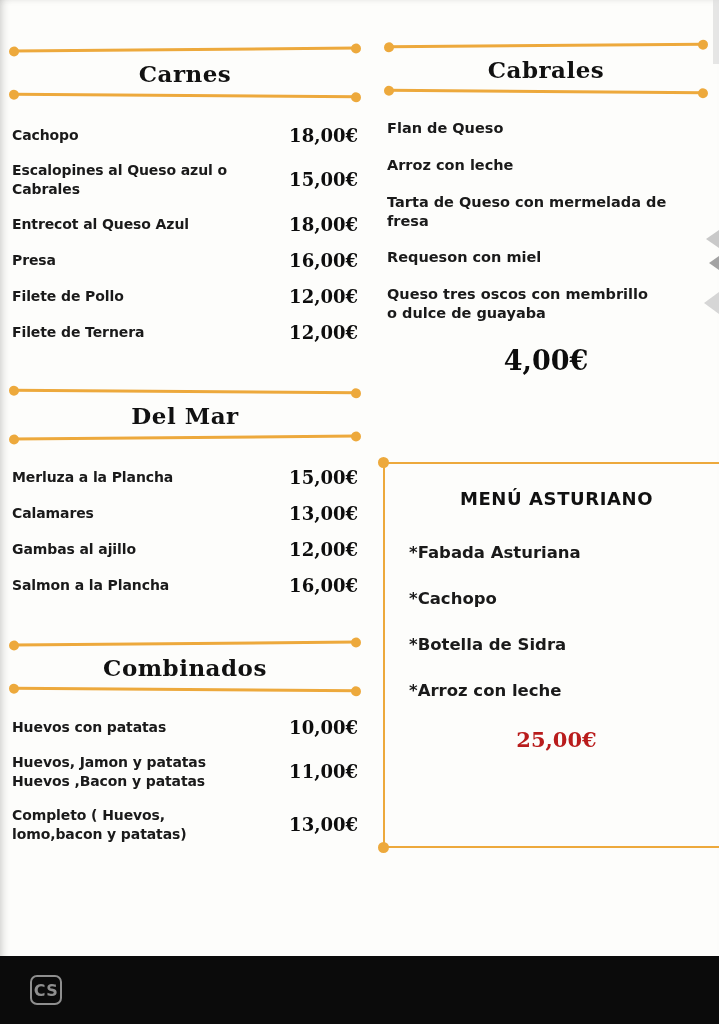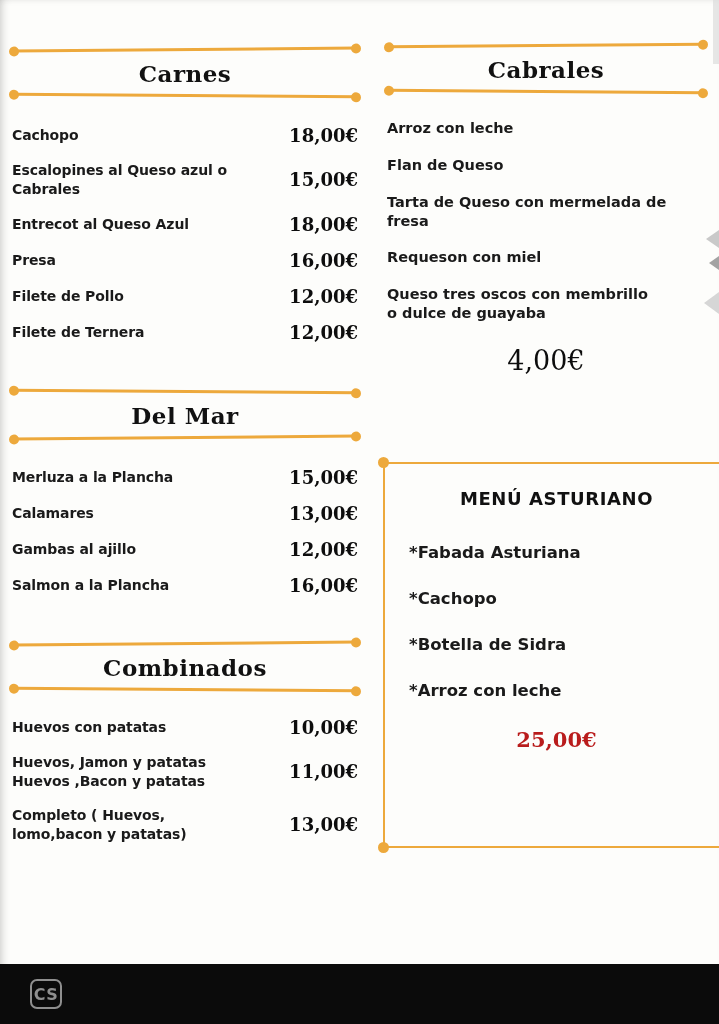--- a/index.html
+++ b/index.html
@@ -43,21 +43,21 @@
   }
   .item-price {
     font-family:"DejaVu Serif", serif; font-weight:700; font-size:18px;
     flex-shrink:0; white-space:nowrap; color:#0d0d0d;
   }
 
   
   .right-section { position:absolute; left:387px; width:318px; }
   .postres-item { font-size:14.5px; font-weight:700; line-height:1.3; margin-bottom:18px; }
   .postres-price {
-    font-family:"DejaVu Serif", serif; font-weight:400; font-size:27px;
+    font-family:"DejaVu Serif", serif; font-weight:700; font-size:27px;
     text-align:center; margin-top:22px; color:#0d0d0d;
   }
 
   
   .menu-box {
     position:absolute; left:383px; top:462px; width:345px; height:386px;
     border:2.5px solid var(--accent); border-radius:3px;
     padding:24px 22px 0 24px;
   }
   .corner-dot {
@@ -80,21 +80,21 @@
 
   
   .artifact { position:absolute; right:0; width:0; height:0; }
   .art-1 { top:230px; border-top:9px solid transparent; border-bottom:9px solid transparent; border-right:13px solid #c9c9c9; }
   .art-2 { top:256px; border-top:7px solid transparent; border-bottom:7px solid transparent; border-right:10px solid #a3a3a3; }
   .art-3 { top:292px; border-top:11px solid transparent; border-bottom:11px solid transparent; border-right:15px solid #d6d6d6; }
   .edge-sliver { position:absolute; right:0; top:0; width:6px; height:64px; background:#dcdcdc; opacity:0.7; }
 
   
   .watermark-bar {
-    position:absolute; left:0; right:0; bottom:0; height:60px;
+    position:absolute; left:0; right:0; bottom:0; height:68px;
     background:#0b0b0b; display:flex; align-items:center; padding-left:30px; gap:27px;
   }
   .cs-logo {
     width:32px; height:30px; border:2.5px solid #8f8f8f; border-radius:7px;
     display:flex; align-items:center; justify-content:center;
     color:#8f8f8f; font-weight:700; font-size:16px; letter-spacing:0.5px;
   }
   .watermark-text { color:#8f8f8f; font-size:24px; letter-spacing:0.3px; }
 </style>
 </head>
@@ -182,22 +182,22 @@
         <span class="item-price">13,00€</span>
       </div>
     </div>
   </section>
 
   <section class="right-section" style="top:44px;">
     <div class="divider tilt-a"></div>
     <h2 class="section-title">Cabrales</h2>
     <div class="divider tilt-b"></div>
     <div class="items" style="margin-top:26px;">
+      <div class="postres-item">Flan de Queso</div>
       <div class="postres-item">Arroz con leche</div>
-      <div class="postres-item">Flan de Queso</div>
       <div class="postres-item" style="max-width:280px;">Tarta de Queso con mermelada de fresa</div>
       <div class="postres-item">Requeson con miel</div>
       <div class="postres-item" style="max-width:270px;">Queso tres oscos con membrillo o dulce de guayaba</div>
     </div>
     <div class="postres-price">4,00€</div>
   </section>
 
   <section class="menu-box">
     <span class="corner-dot dot-tl"></span>
     <span class="corner-dot dot-tr"></span>

